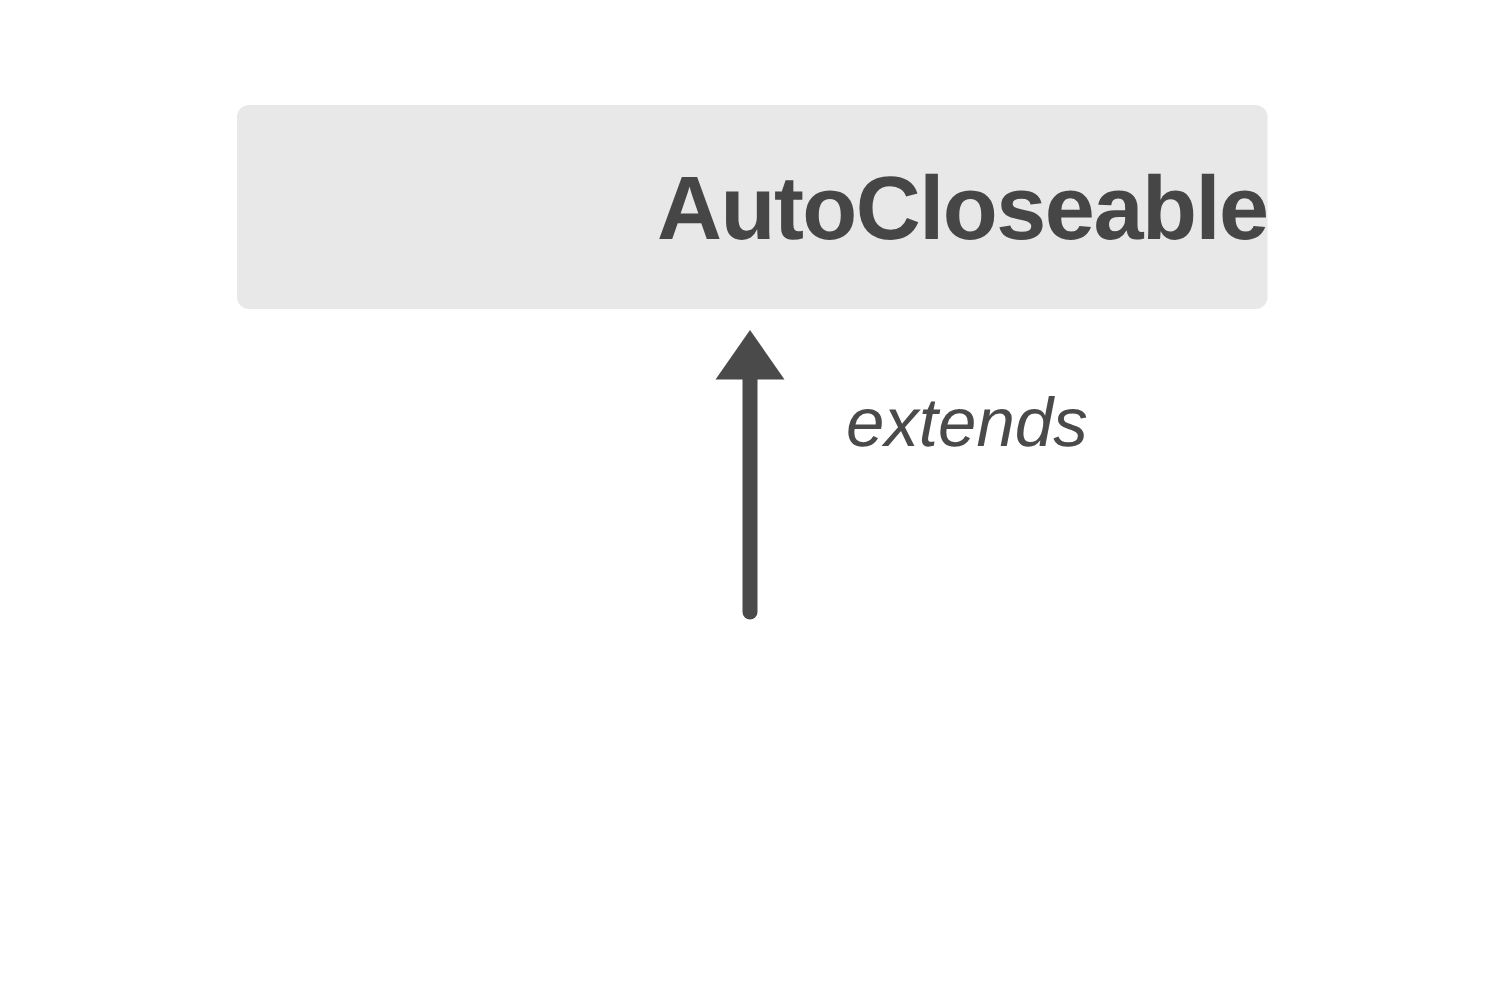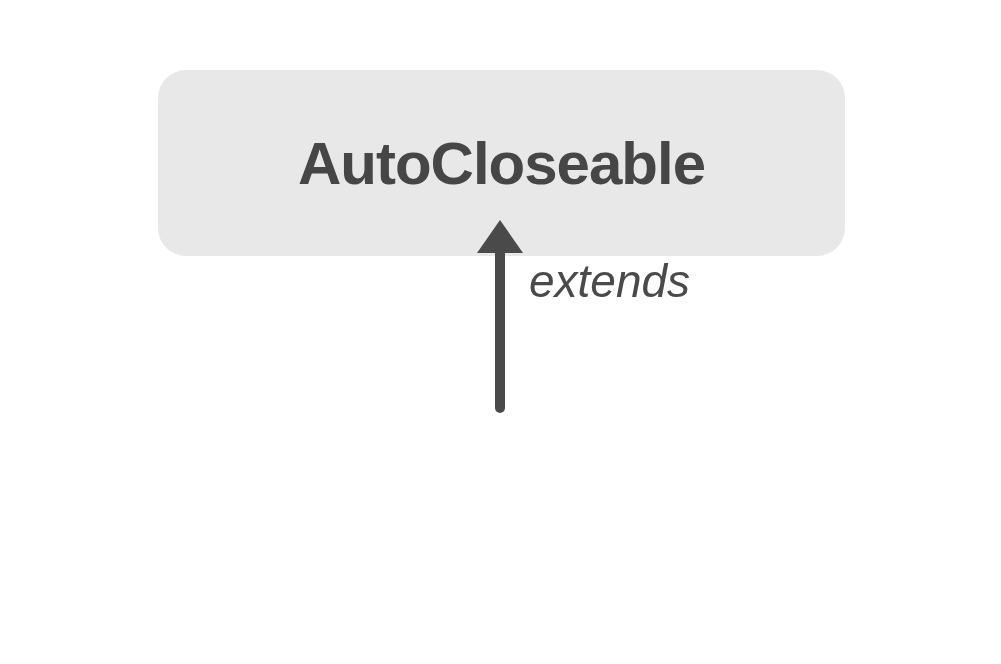--- a/index.html
+++ b/index.html
@@ -14,26 +14,26 @@
     position: relative;
     width: 1001px;
     height: 664px;
     background: var(--background, #ffffff);
     overflow: hidden;
   }
   .node {
     position: absolute;
     left: 158px;
     width: 687px;
-    height: 186px;
+    height: 136px;
     background: var(--node-fill, #e8e8e8);
-    border-radius: 28px;
+    border-radius: 8px;
     display: flex;
     align-items: center;
-    justify-content: center;
+    justify-content: flex-end;
   }
   .node-top { top: 70px; }
   .node-bottom { top: 413px; }
   .node-label {
     font-family: "Liberation Sans", sans-serif;
     font-weight: 700;
     font-size: 60px;
     letter-spacing: -1px;
     color: var(--node-text, #464646);
     white-space: nowrap;
@@ -52,21 +52,21 @@
     left: 477px;
     top: 220px;
     width: 0;
     height: 0;
     border-left: 23px solid transparent;
     border-right: 23px solid transparent;
     border-bottom: 33px solid var(--arrow, #4a4a4a);
   }
   .edge-label {
     position: absolute;
-    left: 529px;
+    left: 564px;
     top: 254px;
     font-family: "Liberation Sans", sans-serif;
     font-style: italic;
     font-size: 46px;
     color: var(--edge-label, #4a4a4a);
     white-space: nowrap;
   }
 </style>
 </head>
 <body>

